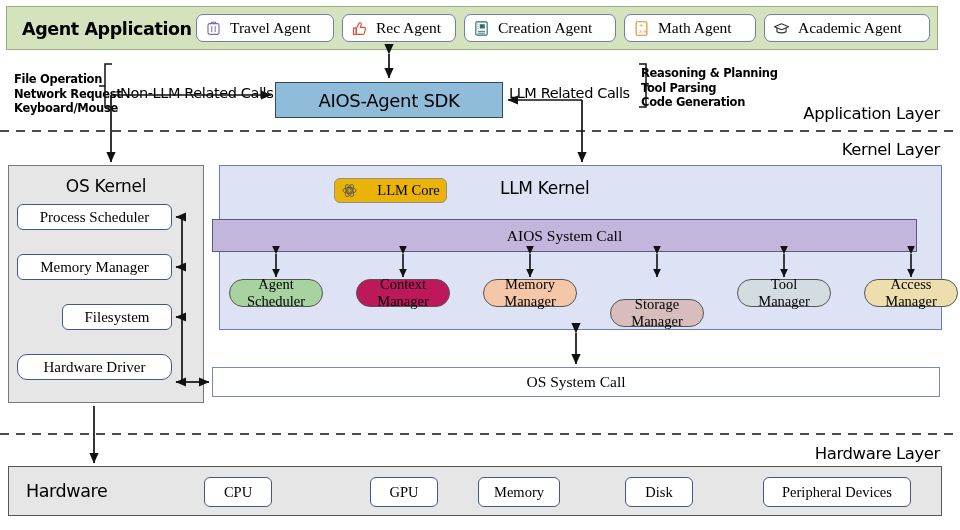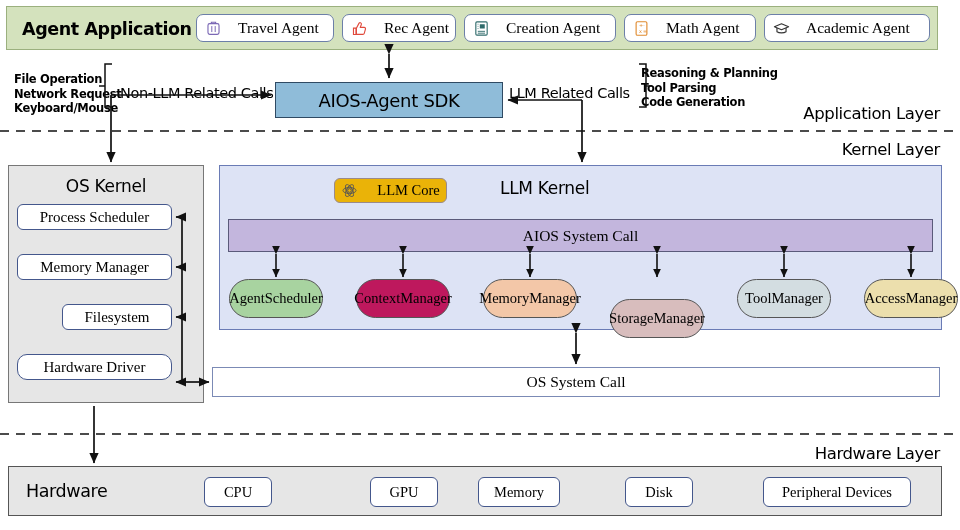--- a/index.html
+++ b/index.html
@@ -8,21 +8,21 @@
   .abs{position:absolute;}
 
   
   #app-band{left:6px;top:6px;width:932px;height:44px;
     background:#d4e2bd;border:1.4px solid #9bb07e;box-sizing:border-box;}
   #app-title{left:22px;top:16px;width:170px;height:26px;
     font-family:"DejaVu Sans",sans-serif;font-size:17.5px;font-weight:600;
     letter-spacing:-0.4px;line-height:26px;}
   .agent-chip{top:14px;height:28px;background:#fff;border:1.5px solid #6c7fa8;
     border-radius:7px;box-sizing:border-box;display:flex;align-items:center;
-    gap:16px;padding:0 8px;font-size:15.5px;white-space:nowrap;}
+    gap:8px;padding:0 8px;font-size:15.5px;white-space:nowrap;}
   .agent-chip .lbl{line-height:1;}
   .ic{width:17px;height:17px;flex:0 0 17px;display:block;}
 
   
   #sdk{left:275px;top:82px;width:228px;height:36px;background:#8fbcd9;
     border:1.5px solid #2f4a63;box-sizing:border-box;display:flex;
     align-items:center;justify-content:center;
     font-family:"DejaVu Sans",sans-serif;font-size:18px;letter-spacing:-0.3px;}
 
   
@@ -45,25 +45,25 @@
     justify-content:center;font-size:15px;white-space:nowrap;}
 
   
   #llm-kernel{left:219px;top:165px;width:723px;height:165px;background:#dde3f5;
     border:1.5px solid #6a7bb5;box-sizing:border-box;}
   #llm-core{left:334px;top:178px;width:113px;height:25px;background:#eab308;
     border:1.3px solid #9a8a8a;border-radius:6px;box-sizing:border-box;
     display:flex;align-items:center;justify-content:center;gap:19px;font-size:14.5px;}
   #llm-kernel-title{left:500px;top:178px;width:200px;
     font-family:"DejaVu Sans",sans-serif;font-size:17px;letter-spacing:-0.3px;}
-  #aios-syscall{left:228px;top:219px;width:705px;height:33px;background:#c3b6dd;
+  #aios-syscall{left:212px;top:219px;width:705px;height:33px;background:#c3b6dd;
     border:1.3px solid #5a5a7a;box-sizing:border-box;display:flex;
     align-items:center;justify-content:center;font-size:15.5px;text-align:center;}
-  .mgr{top:279px;width:94px;height:39px;border:1.3px solid #555;
-    border-radius:20px;box-sizing:border-box;display:flex;flex-direction:row;
+  .mgr{top:279px;width:94px;height:28px;border:1.3px solid #555;
+    border-radius:20px;box-sizing:border-box;display:flex;flex-direction:column;
     align-items:center;justify-content:center;font-size:14.5px;line-height:17px;
     text-align:center;}
 
   
   #os-syscall{left:212px;top:367px;width:728px;height:30px;background:#fff;
     border:1.3px solid #7b8ab5;box-sizing:border-box;display:flex;
     align-items:center;justify-content:center;font-size:15.5px;}
 
   
   #hw-band{left:8px;top:466px;width:934px;height:50px;background:#e6e6e6;

